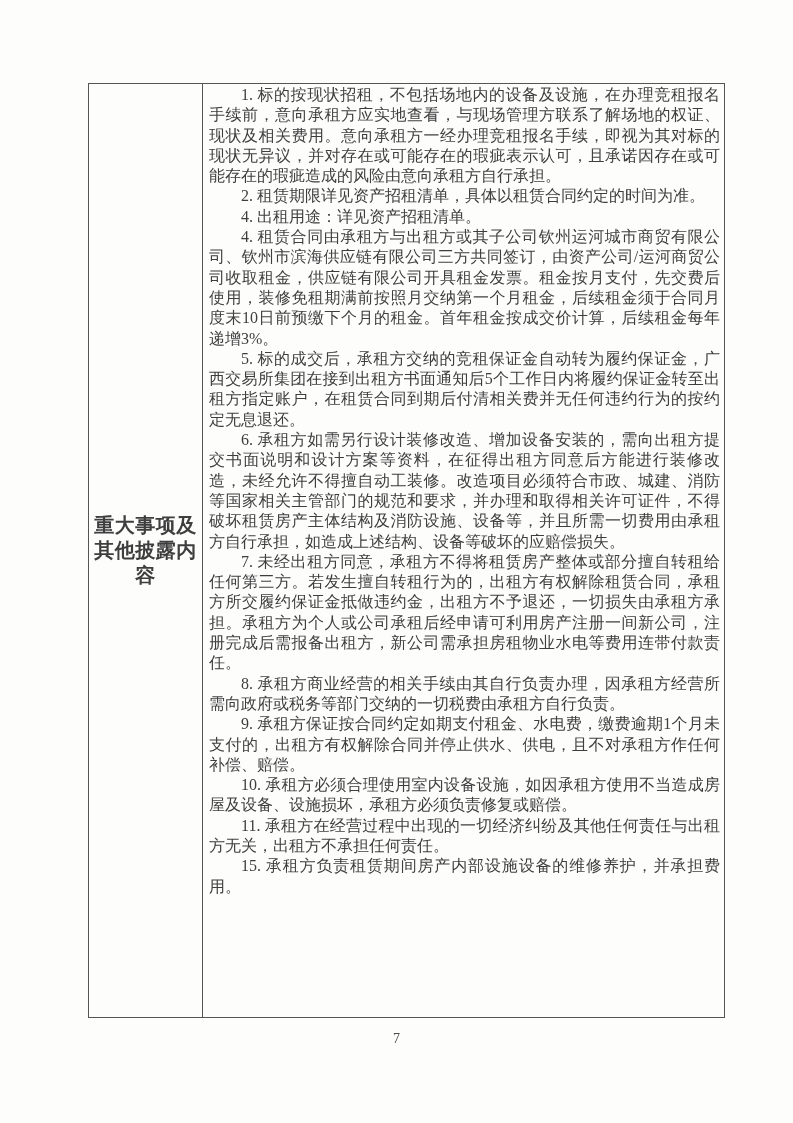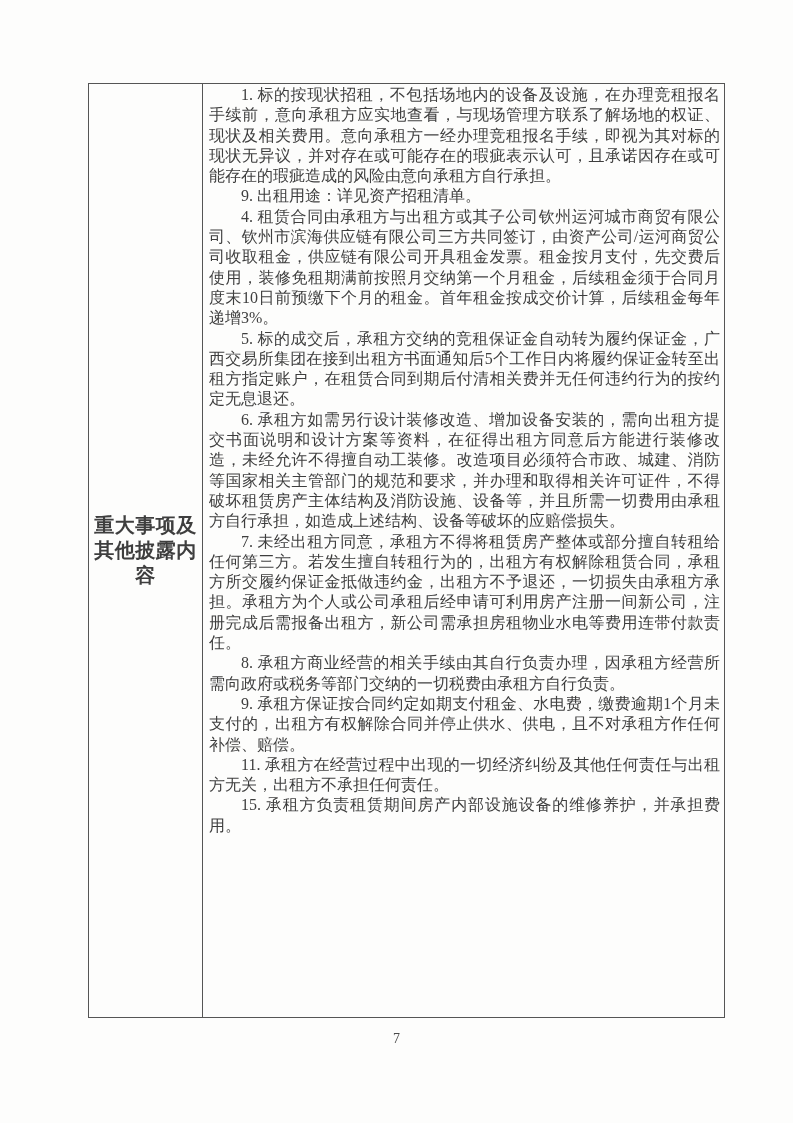--- a/index.html
+++ b/index.html
@@ -77,27 +77,29 @@
 <div class="page">
 
   <div class="disclosure-table">
 
     <div class="label-cell">
       <span class="label-text">重大事项及其他披露内容</span>
     </div>
 
     <div class="content-cell">
       <p>1. 标的按现状招租，不包括场地内的设备及设施，在办理竞租报名手续前，意向承租方应实地查看，与现场管理方联系了解场地的权证、现状及相关费用。意向承租方一经办理竞租报名手续，即视为其对标的现状无异议，并对存在或可能存在的瑕疵表示认可，且承诺因存在或可能存在的瑕疵造成的风险由意向承租方自行承担。</p>
-      <p>9. 出租用途：详见资产招租清单。</p>
+      <p>2. 租赁期限详见资产招租清单，具体以租赁合同约定的时间为准。</p>
+      <p>4. 出租用途：详见资产招租清单。</p>
       <p>4. 租赁合同由承租方与出租方或其子公司钦州运河城市商贸有限公司、钦州市滨海供应链有限公司三方共同签订，由资产公司/运河商贸公司收取租金，供应链有限公司开具租金发票。租金按月支付，先交费后使用，装修免租期满前按照月交纳第一个月租金，后续租金须于合同月度末10日前预缴下个月的租金。首年租金按成交价计算，后续租金每年递增3%。</p>
       <p>5. 标的成交后，承租方交纳的竞租保证金自动转为履约保证金，广西交易所集团在接到出租方书面通知后5个工作日内将履约保证金转至出租方指定账户，在租赁合同到期后付清相关费并无任何违约行为的按约定无息退还。</p>
       <p>6. 承租方如需另行设计装修改造、增加设备安装的，需向出租方提交书面说明和设计方案等资料，在征得出租方同意后方能进行装修改造，未经允许不得擅自动工装修。改造项目必须符合市政、城建、消防等国家相关主管部门的规范和要求，并办理和取得相关许可证件，不得破坏租赁房产主体结构及消防设施、设备等，并且所需一切费用由承租方自行承担，如造成上述结构、设备等破坏的应赔偿损失。</p>
       <p>7. 未经出租方同意，承租方不得将租赁房产整体或部分擅自转租给任何第三方。若发生擅自转租行为的，出租方有权解除租赁合同，承租方所交履约保证金抵做违约金，出租方不予退还，一切损失由承租方承担。承租方为个人或公司承租后经申请可利用房产注册一间新公司，注册完成后需报备出租方，新公司需承担房租物业水电等费用连带付款责任。</p>
       <p>8. 承租方商业经营的相关手续由其自行负责办理，因承租方经营所需向政府或税务等部门交纳的一切税费由承租方自行负责。</p>
       <p>9. 承租方保证按合同约定如期支付租金、水电费，缴费逾期1个月未支付的，出租方有权解除合同并停止供水、供电，且不对承租方作任何补偿、赔偿。</p>
+      <p>10. 承租方必须合理使用室内设备设施，如因承租方使用不当造成房屋及设备、设施损坏，承租方必须负责修复或赔偿。</p>
       <p>11. 承租方在经营过程中出现的一切经济纠纷及其他任何责任与出租方无关，出租方不承担任何责任。</p>
       <p>15. 承租方负责租赁期间房产内部设施设备的维修养护，并承担费用。</p>
     </div>
 
   </div>
 
   <div class="page-number">7</div>
 
 </div>
 

